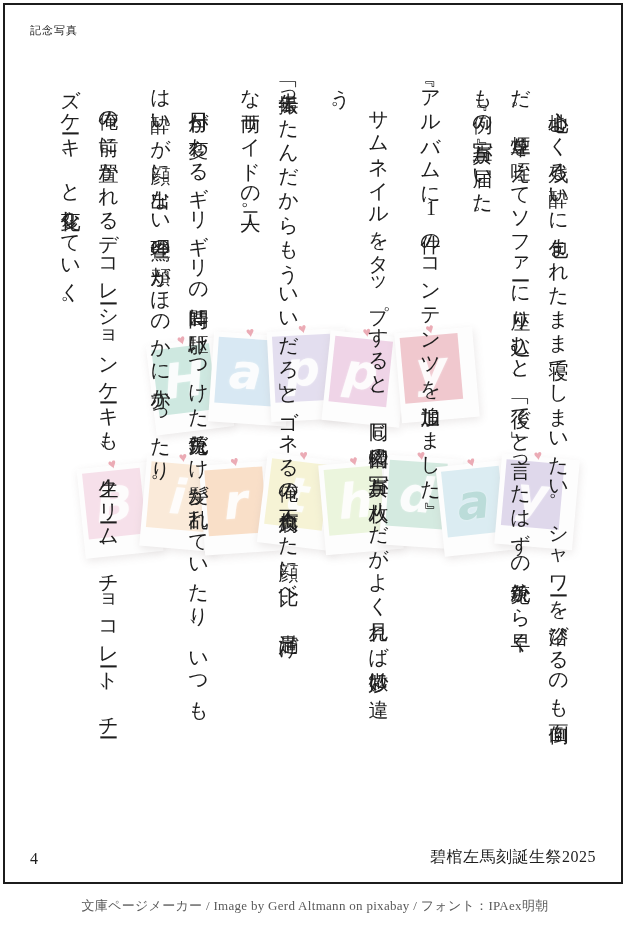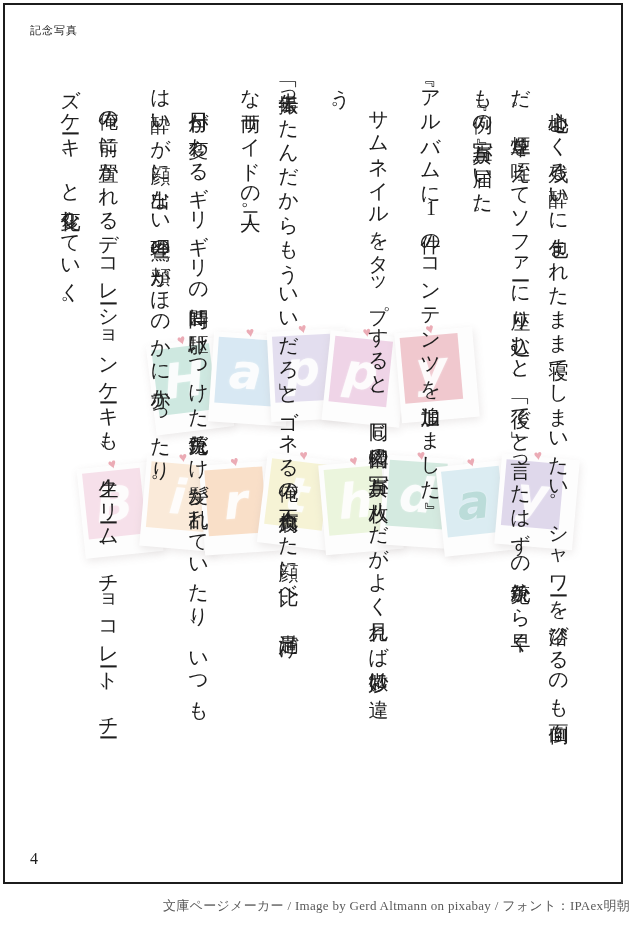--- a/index.html
+++ b/index.html
@@ -33,21 +33,21 @@
   .page-number {
     position:absolute; left:25px; bottom:14px; font-size:16px; z-index:3;
   }
   .footer-title {
     position:absolute; right:25px; bottom:14px; font-size:16px;
     letter-spacing:.5px; z-index:3;
   }
   
   .credit {
     position:absolute; left:0; top:897px; width:630px;
-    text-align:right; font-size:13px; color:#5a5a5a; letter-spacing:.3px;
+    text-align:center; font-size:13px; color:#5a5a5a; letter-spacing:.3px;
   }
   
   .watermark { position:absolute; inset:0; opacity:.5; z-index:1; }
   .wm-card {
     position:absolute; width:68px; background:#fdfdfd;
     padding:5px 5px 19px 5px;
     box-shadow:1px 3px 9px rgba(110,95,95,.28);
   }
   .wm-photo {
     width:58px; height:66px;
@@ -157,16 +157,17 @@
       <p>　心地よく残る酔いに包まれたまま寝てしまいたい。シャワーを浴びるのも面倒<br>だ。煙草を咥えてソファーに座り込むと、「後で」と言ったはずの銃兎から早く<br>も『例の』写真が届いた。</p>
       <p>『アルバムに1件のコンテンツを追加しました』</p>
       <p>　サムネイルをタップすると、同じ構図の写真が八枚。だがよく見れば微妙に違<br>う。</p>
       <p>「去年撮ったんだからもういいだろ」とゴネる俺の不貞腐れた顔に比べ、満足げ<br>な両サイドの二人。</p>
       <p>　日付が変わるギリギリの時間に駆けつけた銃兎だけ髪が乱れていたり、いつも<br>は酔いが顔に出ない理鶯の頬がほのかに赤かったり。</p>
       <p>　俺の前に置かれるデコレーションケーキも、生クリーム、チョコレート、チー<br>ズケーキ、と変化していく。</p>
     </div>
 
   <div class="page-number">4</div>
 
+  <div class="footer-title">碧棺左馬刻誕生祭2025</div>
 
 </div>
 
 <div class="credit">文庫ページメーカー / Image by Gerd Altmann on pixabay / フォント：IPAex明朝</div>
 
 </body></html>

